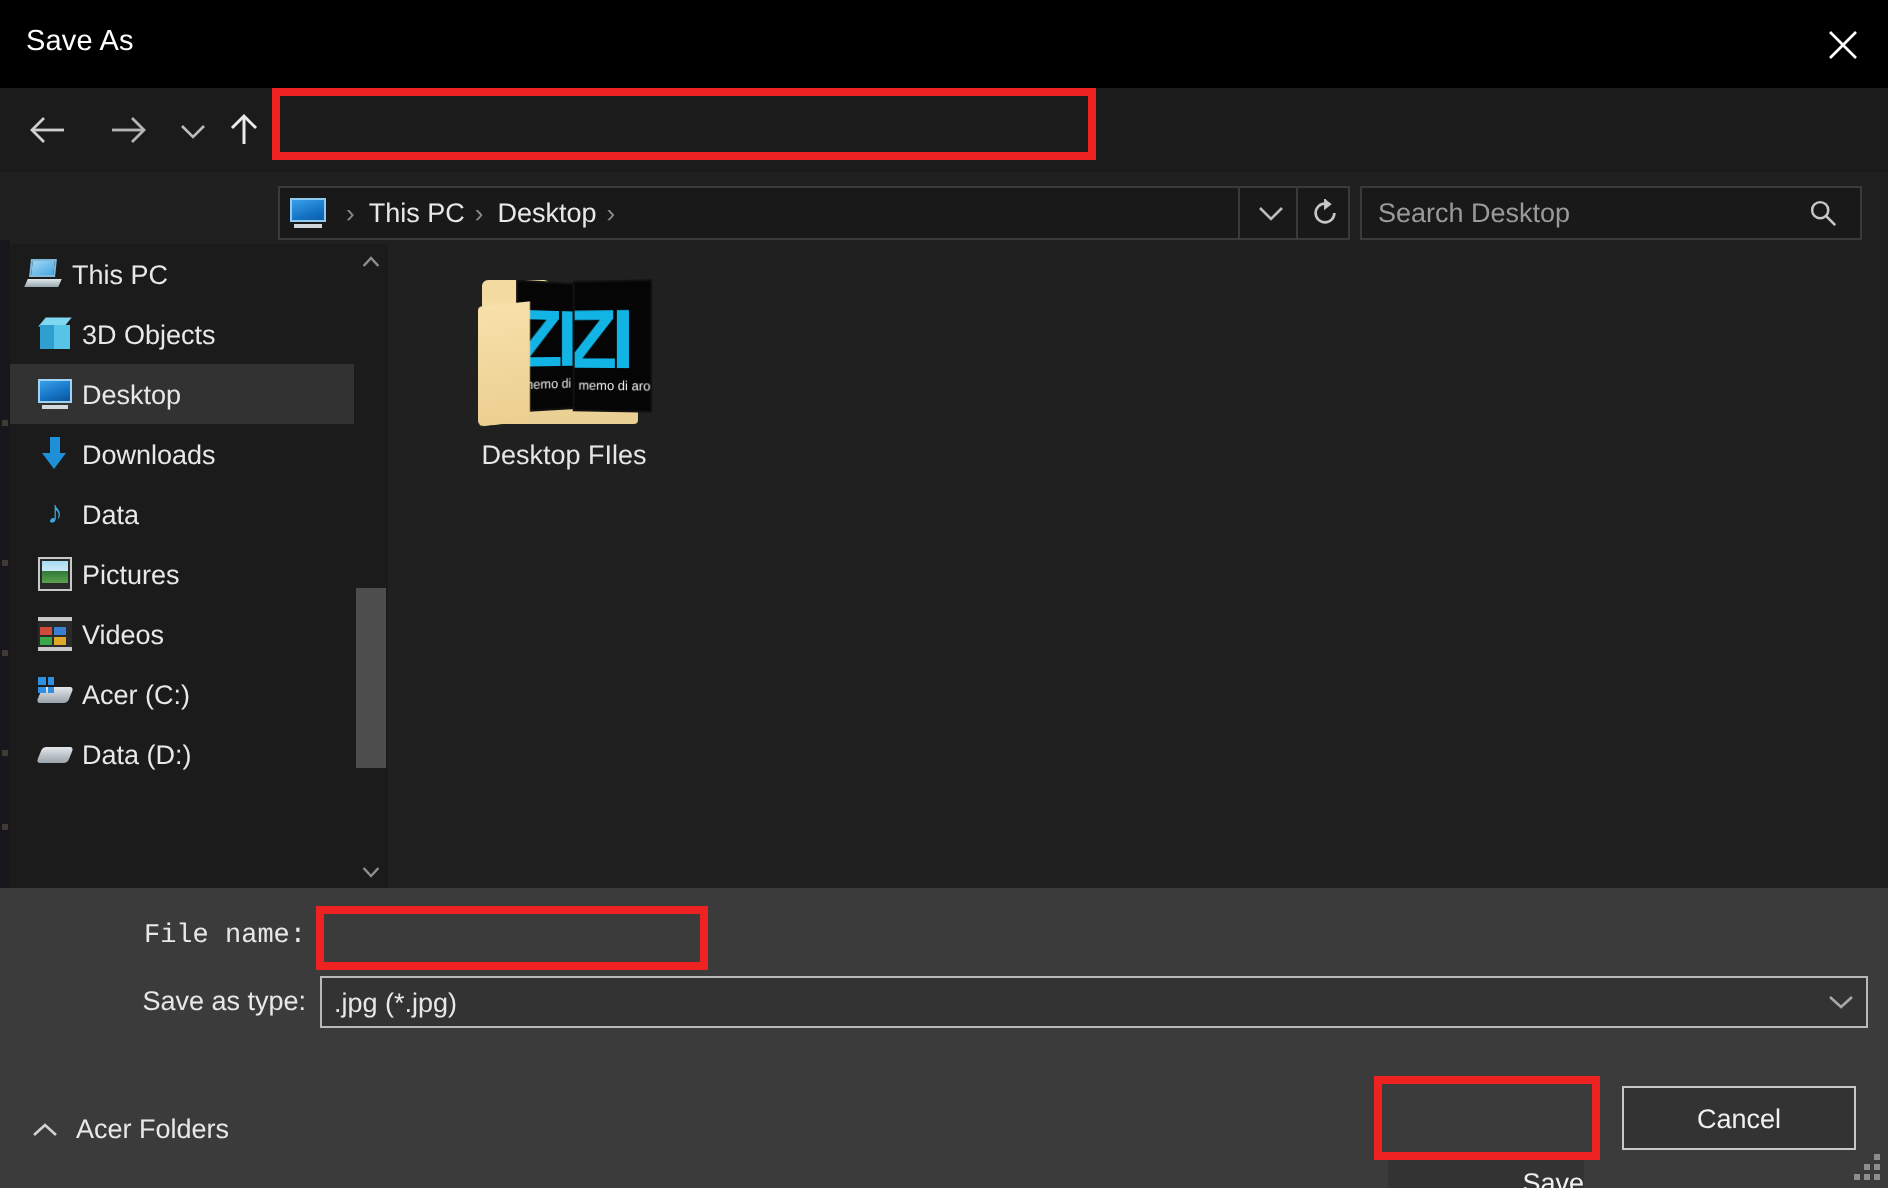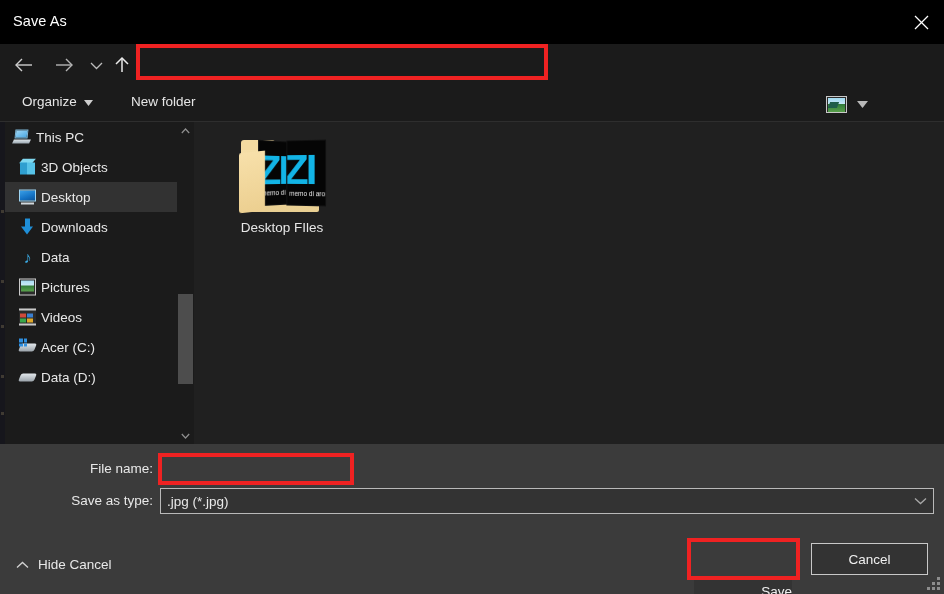--- a/index.html
+++ b/index.html
@@ -330,21 +330,21 @@
   
   .bottom {
     position: absolute; left: 0; top: 444px;
     width: 944px; height: 150px;
     background: #3b3b3b;
   }
   .field-label {
     position: absolute; color: #e8e8e8; font-size: 13.5px;
     text-align: right; width: 150px;
   }
-  .lbl-filename { left: 3px; top: 461px; }
+  .lbl-filename { left: 3px; top: 461px; font-family: Liberation Mono, monospace; }
   .lbl-savetype { left: 3px; top: 493px; text-align: right; }
 
   .combo {
     position: absolute;
     background: #333333;
     border: 1px solid #b9b9b9;
     height: 26px;
     display: flex; align-items: center;
   }
   .combo.filename { left: 160px; top: 456px; width: 774px; }
@@ -469,46 +469,20 @@
       <input type="text" placeholder="Search Desktop" style="">
       <div class="search-icon">
         <svg width="15" height="15" viewBox="0 0 16 16">
           <circle cx="6.5" cy="6.5" r="4.3" fill="none" stroke="#c7c7c7" stroke-width="1.3"></circle>
           <line x1="9.7" y1="9.7" x2="14.5" y2="14.5" stroke="#c7c7c7" stroke-width="1.4"></line>
         </svg>
       </div>
     </div>
   </div>
 
-  <div class="cmdbar">
-    <div class="cmd-organize">
-      <span>Organize</span>
-      <span>
-        <svg width="9" height="6" viewBox="0 0 9 6">
-            <polygon points="0,0 9,0 4.5,6" fill="#cfcfcf"></polygon>
-          </svg>
-      </span>
-    </div>
-    <div class="cmd-newfolder">
-      <span>New folder</span>
-    </div>
-    <div class="view-icon">
-      <div class="sky"></div>
-        <div class="land"></div>
-        <div class="hill"></div>
-    </div>
-    <div class="view-chevron">
-      <svg width="11" height="7" viewBox="0 0 11 7">
-          <polygon points="0,0 11,0 5.5,7" fill="#b8b8b8"></polygon>
-        </svg>
-    </div>
-    <div class="help-btn">
-      <span>?</span>
-    </div>
-  </div>
 
   <div class="sidebar">
 
     <div class="side-item lvl0">
       <span class="ico ic-pc">
           <i class="m"></i>
           <i class="b"></i>
         </span>
       <span>This PC</span>
     </div>
@@ -629,21 +603,21 @@
         </svg>
     </span>
   </div>
 
   <div class="hide-folders">
     <span>
       <svg width="13" height="8" viewBox="0 0 13 8">
           <polyline points="1,6.5 6.5,1.5 12,6.5" fill="none" stroke="#d2d2d2" stroke-width="1.3"></polyline>
         </svg>
     </span>
-    <span>Hide Cancel</span>
+    <span>Acer Folders</span>
   </div>
 
   <div class="btn btn-save">
     <span>Save</span>
   </div>
   <div class="btn btn-cancel">
     <span>Cancel</span>
   </div>
 
   <div class="grip">

